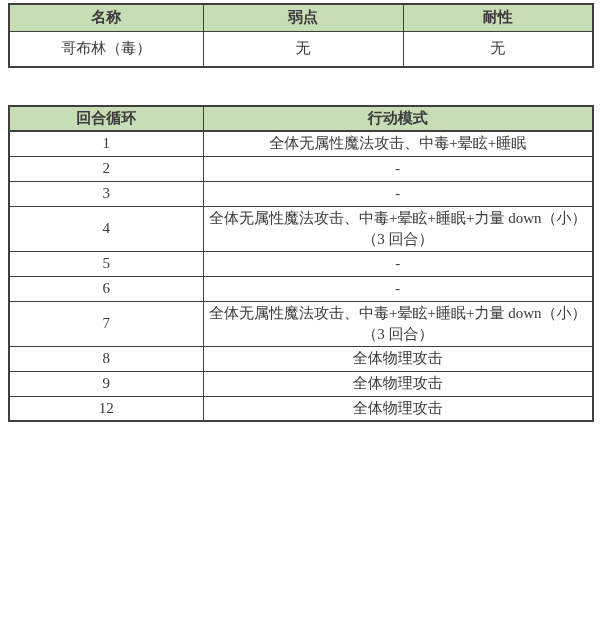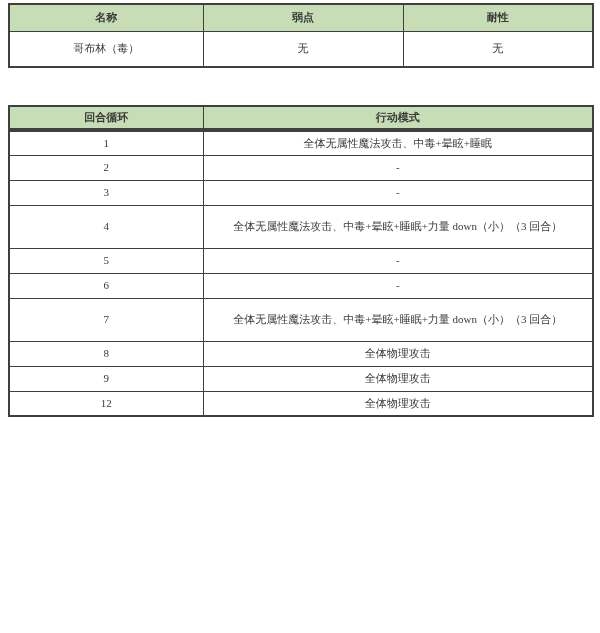--- a/index.html
+++ b/index.html
@@ -19,36 +19,36 @@
   table {
     border-collapse: collapse;
     width: 584px;
     table-layout: fixed;
     border: 2px solid #3f3f3f;
   }
   th, td {
     border: 1px solid #3f3f3f;
     text-align: center;
     vertical-align: middle;
-    font-size: 11px;
+    font-size: 15px;
     padding: 1px 5px;
     box-sizing: border-box;
     line-height: 1.4;
     word-break: break-word;
   }
   th {
     background: #c7ddb5;
     font-weight: bold;
   }
   .enemy-table th { height: 27px; }
   .enemy-table td { height: 36px; }
   .gap { height: 37px; }
   .turn-table th {
     height: 24px;
-    border-bottom: 4px solid #404040;
+    border-bottom: 2px solid #404040;
   }
   .turn-table td { height: 25px; }
   .turn-table tr.tall td { height: 43px; }
   .turn-table tr.last td {
     border-top: 2px solid #a6a6a6;
     height: 27px;
   }
 </style>
 </head>
 <body>

